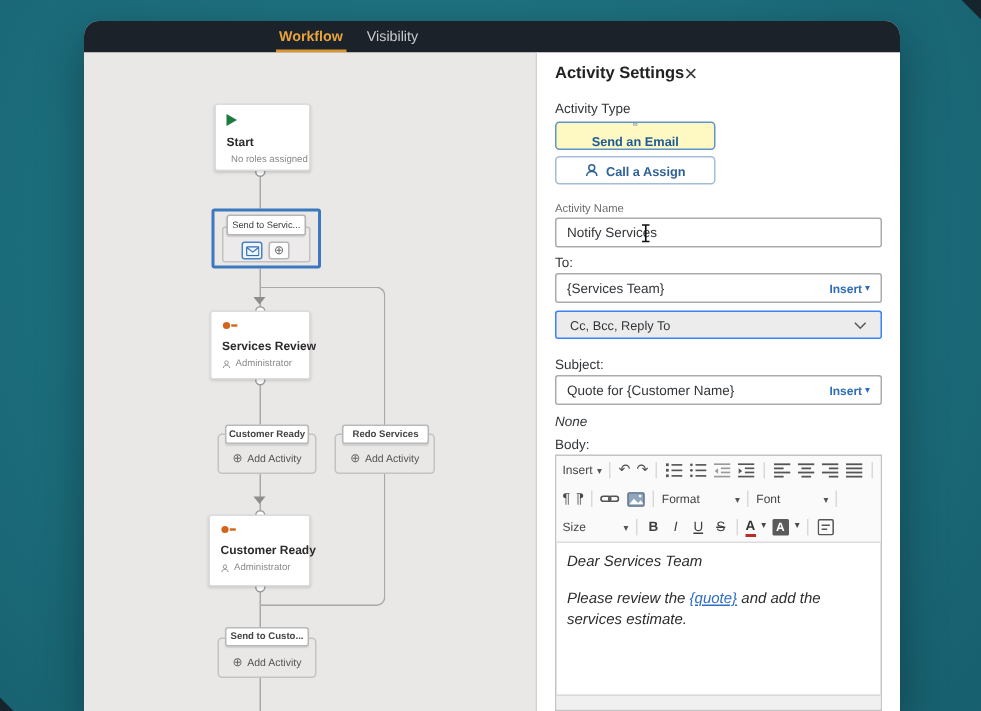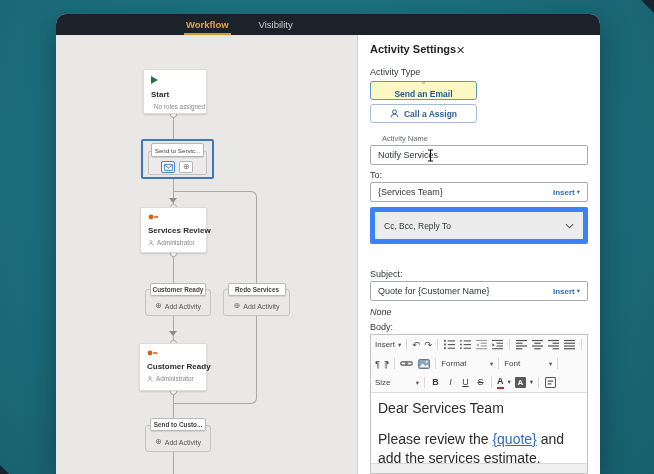--- a/index.html
+++ b/index.html
@@ -15,21 +15,21 @@
   .window{
     position:absolute;left:56px;top:14px;width:544px;height:460px;
     border-radius:10px 10px 0 0;background:#e9e8e7;
     box-shadow:0 10px 30px rgba(0,0,0,.35);
   }
   
   .titlebar{
     position:absolute;left:0;top:0;width:100%;height:21px;
     background:#1c222a;border-radius:10px 10px 0 0;
   }
-  .tabs{position:absolute;left:128px;top:0;height:21px;display:flex;gap:26px;}
+  .tabs{position:absolute;left:128px;top:0;height:21px;display:flex;gap:12px;}
   .tab{height:21px;display:flex;align-items:center;font-size:9.5px;color:#c6ccd2;position:relative;padding:0 2px;cursor:default;}
   .tab.active{color:#e8a33e;font-weight:bold;}
   .tab.active:after{content:"";position:absolute;left:0;right:0;bottom:0;height:2.5px;background:#d9952f;}
 
   
   .canvas{position:absolute;left:0;top:21px;width:301px;height:439px;background:#e9e8e7;overflow:hidden;}
   .vline{position:absolute;left:117px;width:1px;background:#a9a9a9;}
   .l-branch{position:absolute;left:117px;top:156px;width:83px;height:92px;
     border-top:1px solid #a9a9a9;border-right:1px solid #a9a9a9;border-top-right-radius:6px;}
   .l-return{position:absolute;left:118px;top:281px;width:82px;height:87px;
@@ -64,46 +64,46 @@
   .panel{position:absolute;left:301px;top:21px;width:243px;height:439px;background:#fff;border-left:1px solid #d0d0d0;
     box-sizing:border-box;padding:8px 12px 0 12px;display:flex;flex-direction:column;}
   .p-head{display:flex;align-items:flex-start;margin-bottom:10px;}
   .p-title{font-size:11px;font-weight:bold;color:#222;}
   .close-x{font-size:15px;color:#3e3e3e;line-height:14px;cursor:default;}
   .sec-label{font-size:9px;color:#32363a;margin-bottom:4px;}
   .btn-grid{display:flex;flex-wrap:wrap;gap:4px 5px;margin-bottom:11px;}
   .type-btn{width:107px;height:19px;box-sizing:border-box;border:1px solid #a3bdd8;border-radius:3px;background:#fff;
     color:#2e6195;font-size:8.5px;font-weight:bold;display:flex;align-items:center;justify-content:center;gap:5px;cursor:default;}
   .type-btn.selected{background:#fef9c3;border-color:#5e95ca;color:#1f5a96;flex-direction:column;}
-  .field-label-sm{font-size:7.5px;color:#6a6d70;margin-bottom:2px;margin-left:12px;}
+  .field-label-sm{font-size:7.5px;color:#6a6d70;margin-bottom:2px;}
   .tinput{position:relative;height:20px;border:1px solid #ababab;border-radius:2px;background:#fff;
     display:flex;align-items:center;padding:0 7px;font-size:9px;color:#32363a;margin-bottom:5px;box-sizing:border-box;}
   .insert-link{margin-left:auto;color:#2f6db8;font-size:8px;font-weight:bold;display:flex;align-items:center;gap:2px;cursor:default;}
   .insert-link .caret{font-size:6.5px;}
-  .ccbar{height:37px;background:#ececec;border:5px solid #3b82f6;border-radius:2px;display:flex;align-items:center;
-    padding:0 9px;font-size:8.5px;color:#32363a;margin-bottom:25px;box-sizing:border-box;}
+  .ccbar{height:19px;background:#ececec;border:1px solid #3b82f6;border-radius:2px;display:flex;align-items:center;
+    padding:0 9px;font-size:8.5px;color:#32363a;margin-bottom:12px;box-sizing:border-box;}
   .ccbar svg{margin-left:auto;}
   .attach-val{font-size:9px;font-style:italic;color:#32363a;margin:1px 0 5px 0;}
   .mb2{margin-bottom:2px;}
 
   .editor{border:1px solid #c4c4c4;flex:1;display:flex;flex-direction:column;min-height:0;}
   .tb{background:#fafafa;border-bottom:1px solid #dcdcdc;padding:0 4px;}
   .tb-row{display:flex;align-items:center;height:19px;gap:4px;}
   .sep{width:1px;height:11px;background:#d9d9d9;margin:0 1px;flex:none;}
   .dd{display:flex;align-items:center;gap:3px;font-size:8px;color:#444;cursor:default;}
   .dd .caret{font-size:6.5px;color:#555;}
   .dd.wide{justify-content:space-between;}
   .tbi{display:flex;align-items:center;justify-content:center;width:13px;height:13px;color:#555;cursor:default;}
   .tbi svg{display:block;}
   .tglyph{font-size:9.5px;color:#4a4a4a;line-height:1;cursor:default;}
   .tbtn{font-size:9px;color:#3f3f3f;width:11px;text-align:center;line-height:1;cursor:default;}
   .b{font-weight:bold;} .i{font-style:italic;} .u{text-decoration:underline;} .s{text-decoration:line-through;}
   .acolor{font-size:9px;font-weight:bold;color:#333;border-bottom:2px solid #b92c2c;line-height:1;padding-bottom:1px;cursor:default;}
   .abg{width:11px;height:11px;background:#5a5a5a;color:#fff;font-size:8px;font-weight:bold;display:flex;align-items:center;justify-content:center;border-radius:1px;cursor:default;}
-  .body-area{flex:1;padding:6px 7px;font-size:14px;color:#2b2b2b;line-height:1.4;overflow:hidden;}
+  .body-area{flex:1;padding:6px 7px;font-size:10px;color:#2b2b2b;line-height:1.4;overflow:hidden;font-style:italic;}
   .body-area p{margin:0 0 11px 0;}
   .quote-link{color:#2f6cc4;text-decoration:underline;}
   .editor-footer{height:9px;background:#f0f0f0;border-top:1px solid #d9d9d9;flex:none;}
 
   .ibeam{position:absolute;left:56px;top:3px;}
 </style>
 </head>
 <body>
 
 <div class="corner corner-tr"></div>

